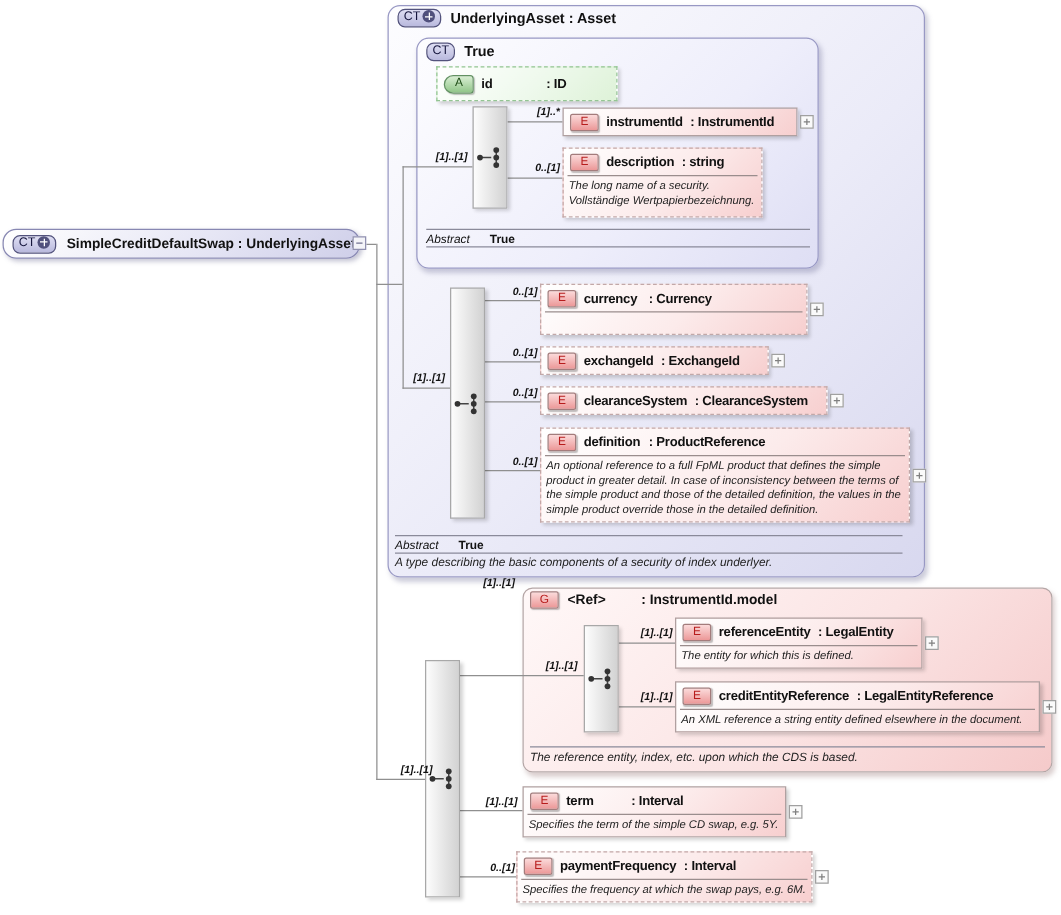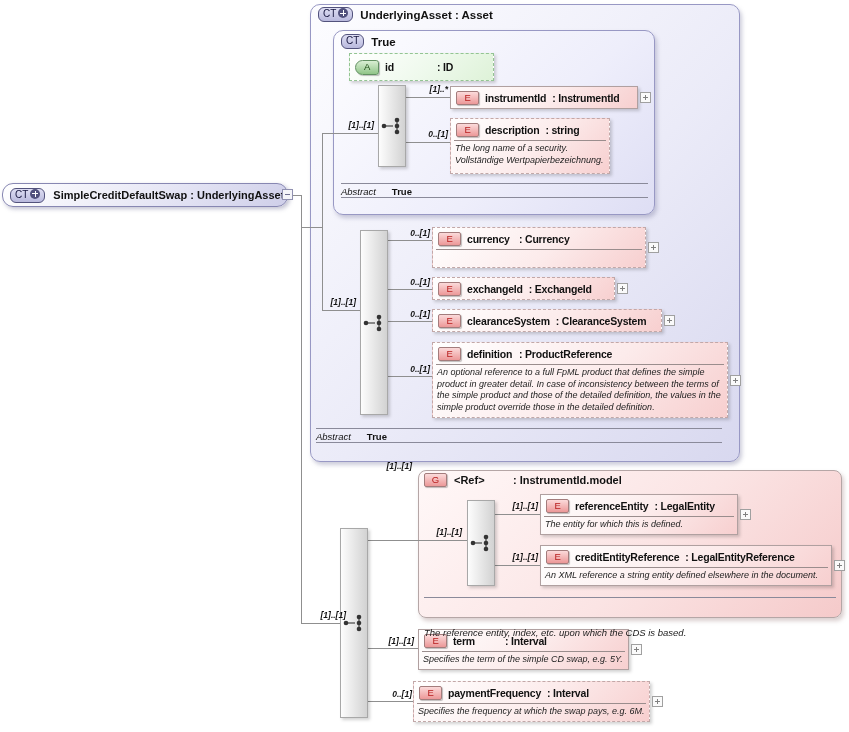--- a/index.html
+++ b/index.html
@@ -229,20 +229,21 @@
     <div class="el-ann">An optional reference to a full FpML product that defines the simple product in greater detail. In case of inconsistency between the terms of the simple product and those of the detailed definition, the values in the simple product override those in the detailed definition.</div>
   </div>
   <div class="plusbox" style="left:730px;top:375px"></div>
 
   <div class="absline" style="left:316px;top:428px;width:406px"></div>
   <div class="absrow" style="left:316px;top:431px">
     <span class="abs-l">Abstract</span>
     <span class="abs-v">True</span>
   </div>
   <div class="absline" style="left:316px;top:442px;width:406px"></div>
+  <div class="boxann" style="left:316px;top:445px">A type describing the basic components of a security of index underlyer.</div>
 
   <div class="card" style="left:302px;top:610px;width:44px">[1]..[1]</div>
   <div class="seq" style="left:340px;top:528px;height:190px">
     <svg width="24" height="20" viewBox="0 0 24 20">
       <line x1="4" y1="10" x2="13" y2="10" stroke="#444" stroke-width="1.2"></line>
       <line x1="17" y1="4" x2="17" y2="16" stroke="#444" stroke-width="1.2"></line>
       <circle cx="4" cy="10" r="2.3" fill="#333"></circle>
         <circle cx="17" cy="4" r="2.3" fill="#333"></circle>
       <circle cx="17" cy="10" r="2.3" fill="#333"></circle>
         <circle cx="17" cy="16" r="2.3" fill="#333"></circle>
@@ -287,21 +288,21 @@
       <span class="badge e">E</span>
       <span class="el-name">creditEntityReference</span>
       <span>: LegalEntityReference</span>
     </div>
     <div class="el-sep"></div>
     <div class="el-ann nw">An XML reference a string entity defined elsewhere in the document.</div>
   </div>
   <div class="plusbox" style="left:834px;top:560px"></div>
 
   <div class="absline" style="left:424px;top:597px;width:412px"></div>
-  <div class="boxann" style="left:424px;top:627px">The reference entity, index, etc. upon which the CDS is based.</div>
+  <div class="boxann" style="left:424px;top:601px">The reference entity, index, etc. upon which the CDS is based.</div>
 
   <div class="card" style="left:370px;top:636px;width:44px">[1]..[1]</div>
   <div class="el" style="left:418px;top:629px;width:211px;height:41px">
     <div class="el-title">
       <span class="badge e">E</span>
       <span class="el-name">term</span>
       <span>: Interval</span>
     </div>
     <div class="el-sep"></div>
     <div class="el-ann nw">Specifies the term of the simple CD swap, e.g. 5Y.</div>

